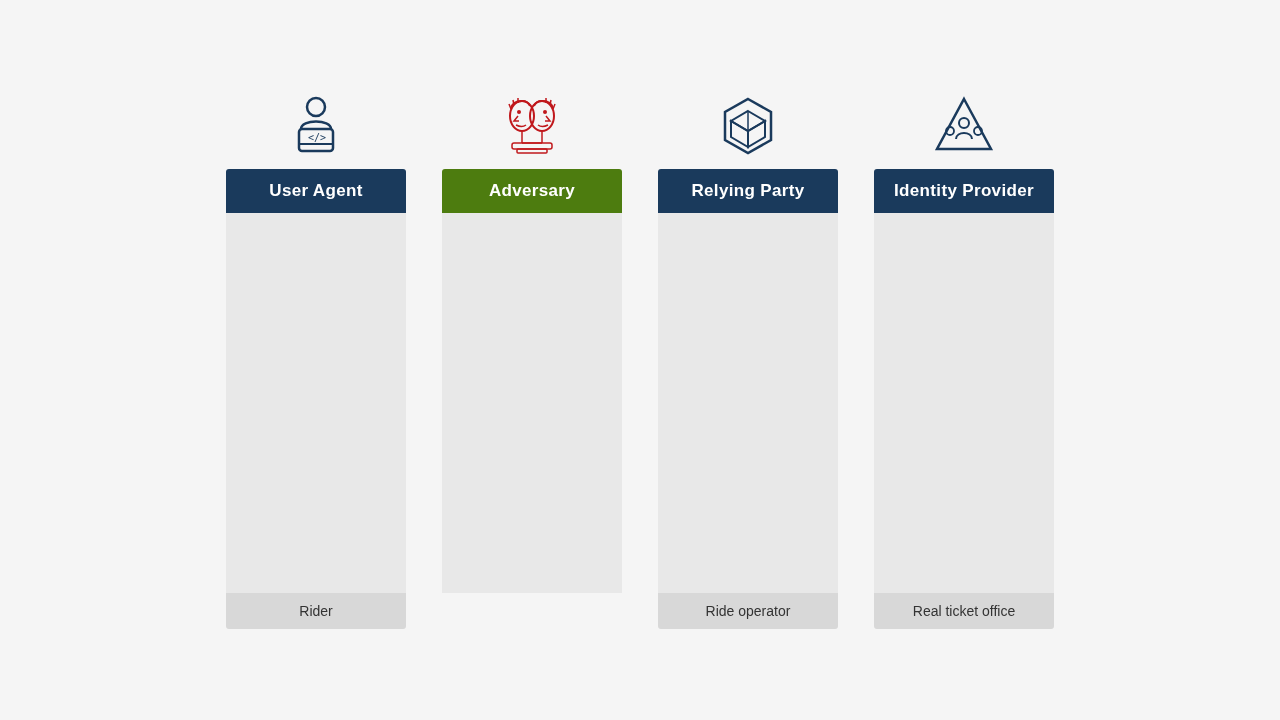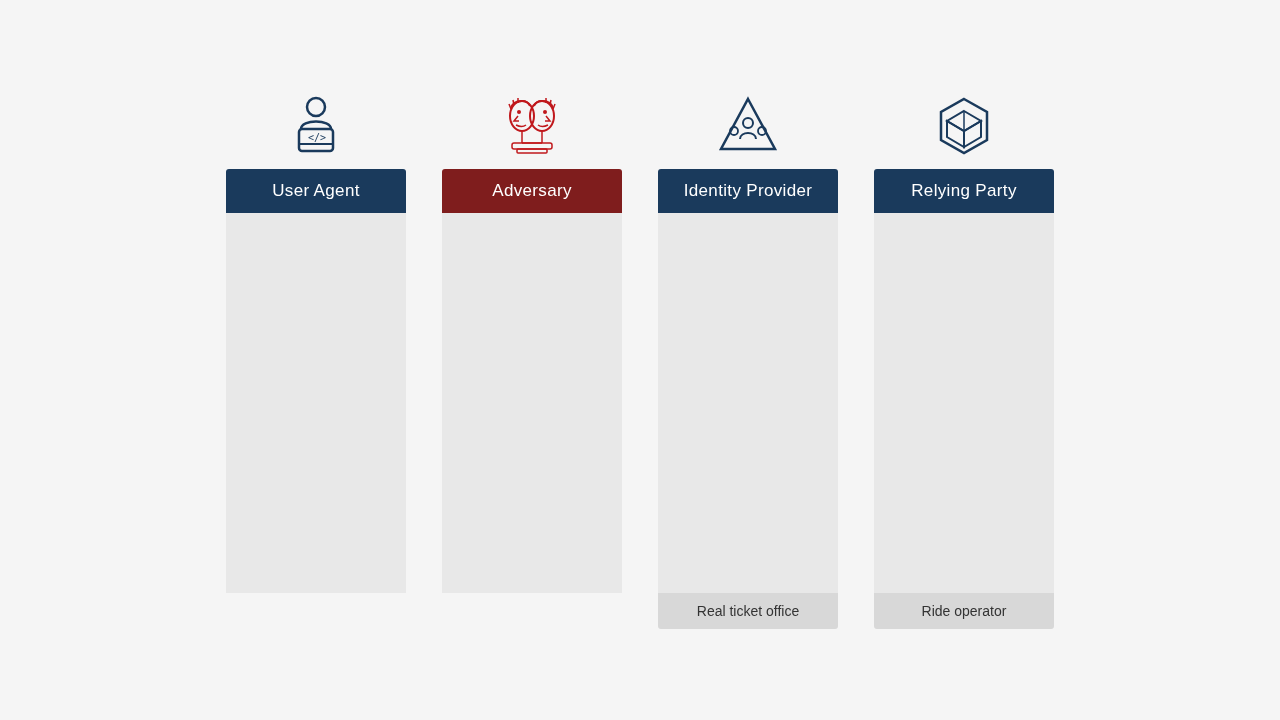--- a/index.html
+++ b/index.html
@@ -33,26 +33,26 @@
       align-items: center;
       justify-content: center;
       margin-bottom: 8px;
     }
     .actor-header {
       width: 100%;
       padding: 12px 8px;
       text-align: center;
       color: #fff;
       font-size: 17px;
-      font-weight: 400;
+      font-weight: 700;
       letter-spacing: 0.02em;
       border-radius: 3px 3px 0 0;
     }
     .header-navy { background-color: #1a3a5c; }
-    .header-red { background-color: #7f1d1d; }
+    .header-red { background-color: #4d7c0f; }
     .actor-body {
       width: 100%;
       flex: 1;
       background: #e8e8e8;
       min-height: 380px;
     }
     .actor-footer {
       width: 100%;
       padding: 10px 8px;
       text-align: center;
@@ -82,20 +82,21 @@
 
         <line x1="18" y1="53" x2="52" y2="53" stroke="#1a3a5c" stroke-width="2"></line>
 
         <text x="27" y="50" font-size="10" fill="#1a3a5c" font-family="monospace">&lt;/&gt;</text>
 
         <path d="M20 38 C20 28 50 28 50 38" stroke="#1a3a5c" stroke-width="2.5" fill="none"></path>
       </svg>
     </div>
     <div class="actor-header header-navy">User Agent</div>
     <div class="actor-body"></div>
+    <div class="actor-footer">Rider</div>
   </div>
 
   <div class="actor-column">
     <div class="actor-icon">
 
       <svg width="80" height="70" viewBox="0 0 80 70" fill="none" xmlns="http://www.w3.org/2000/svg">
 
         <ellipse cx="30" cy="25" rx="12" ry="15" stroke="#c0181c" stroke-width="2" fill="none"></ellipse>
         <circle cx="27" cy="21" r="2" fill="#c0181c"></circle>
 
@@ -126,48 +127,48 @@
     </div>
     <div class="actor-header header-red">Adversary</div>
     <div class="actor-body"></div>
   </div>
 
   <div class="actor-column">
     <div class="actor-icon">
 
       <svg width="70" height="70" viewBox="0 0 70 70" fill="none" xmlns="http://www.w3.org/2000/svg">
 
-        <path d="M35 8 L62 58 L8 58 Z" stroke="#1a3a5c" stroke-width="2.5" fill="none"></path>
-
-        <circle cx="35" cy="32" r="5" stroke="#1a3a5c" stroke-width="2" fill="none"></circle>
-        <path d="M27 48 C27 40 43 40 43 48" stroke="#1a3a5c" stroke-width="2" fill="none"></path>
-
-        <circle cx="21" cy="40" r="4" stroke="#1a3a5c" stroke-width="1.8" fill="none"></circle>
-
-        <circle cx="49" cy="40" r="4" stroke="#1a3a5c" stroke-width="1.8" fill="none"></circle>
-      </svg>
-    </div>
-    <div class="actor-header header-navy">Identity Provider</div>
-    <div class="actor-body"></div>
-    <div class="actor-footer">Real ticket office</div>
-  </div>
-
-  <div class="actor-column">
-    <div class="actor-icon">
-
-      <svg width="70" height="70" viewBox="0 0 70 70" fill="none" xmlns="http://www.w3.org/2000/svg">
-
         <path d="M35 8 L58 21 L58 49 L35 62 L12 49 L12 21 Z" stroke="#1a3a5c" stroke-width="2.5" fill="none"></path>
 
         <path d="M35 20 L52 30 L35 40 L18 30 Z" stroke="#1a3a5c" stroke-width="2" fill="none"></path>
 
         <path d="M18 30 L18 46 L35 56 L35 40 Z" stroke="#1a3a5c" stroke-width="2" fill="none"></path>
 
         <path d="M52 30 L52 46 L35 56 L35 40 Z" stroke="#1a3a5c" stroke-width="2" fill="none"></path>
 
         <line x1="35" y1="20" x2="35" y2="40" stroke="#1a3a5c" stroke-width="1.5"></line>
       </svg>
     </div>
     <div class="actor-header header-navy">Relying Party</div>
     <div class="actor-body"></div>
     <div class="actor-footer">Ride operator</div>
   </div>
+
+  <div class="actor-column">
+    <div class="actor-icon">
+
+      <svg width="70" height="70" viewBox="0 0 70 70" fill="none" xmlns="http://www.w3.org/2000/svg">
+
+        <path d="M35 8 L62 58 L8 58 Z" stroke="#1a3a5c" stroke-width="2.5" fill="none"></path>
+
+        <circle cx="35" cy="32" r="5" stroke="#1a3a5c" stroke-width="2" fill="none"></circle>
+        <path d="M27 48 C27 40 43 40 43 48" stroke="#1a3a5c" stroke-width="2" fill="none"></path>
+
+        <circle cx="21" cy="40" r="4" stroke="#1a3a5c" stroke-width="1.8" fill="none"></circle>
+
+        <circle cx="49" cy="40" r="4" stroke="#1a3a5c" stroke-width="1.8" fill="none"></circle>
+      </svg>
+    </div>
+    <div class="actor-header header-navy">Identity Provider</div>
+    <div class="actor-body"></div>
+    <div class="actor-footer">Real ticket office</div>
+  </div>
 </div>
 
 </body></html>

